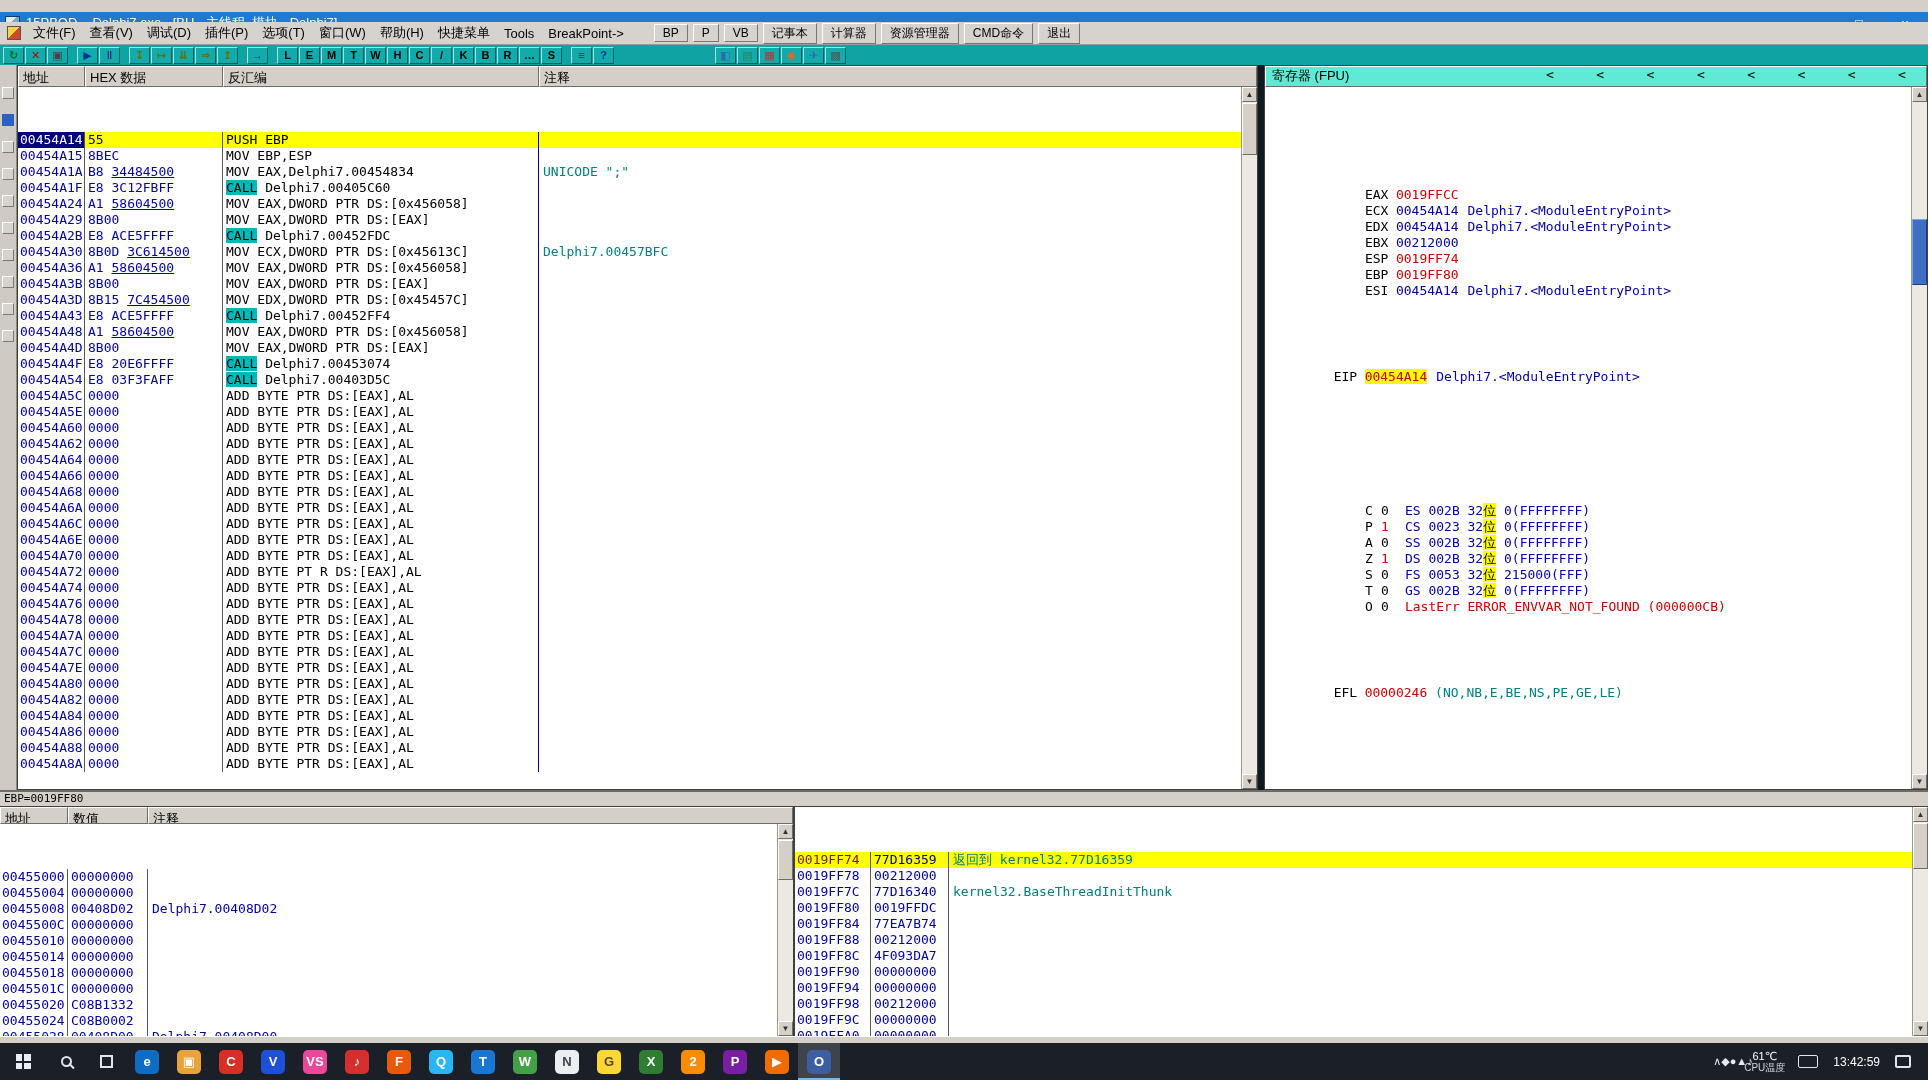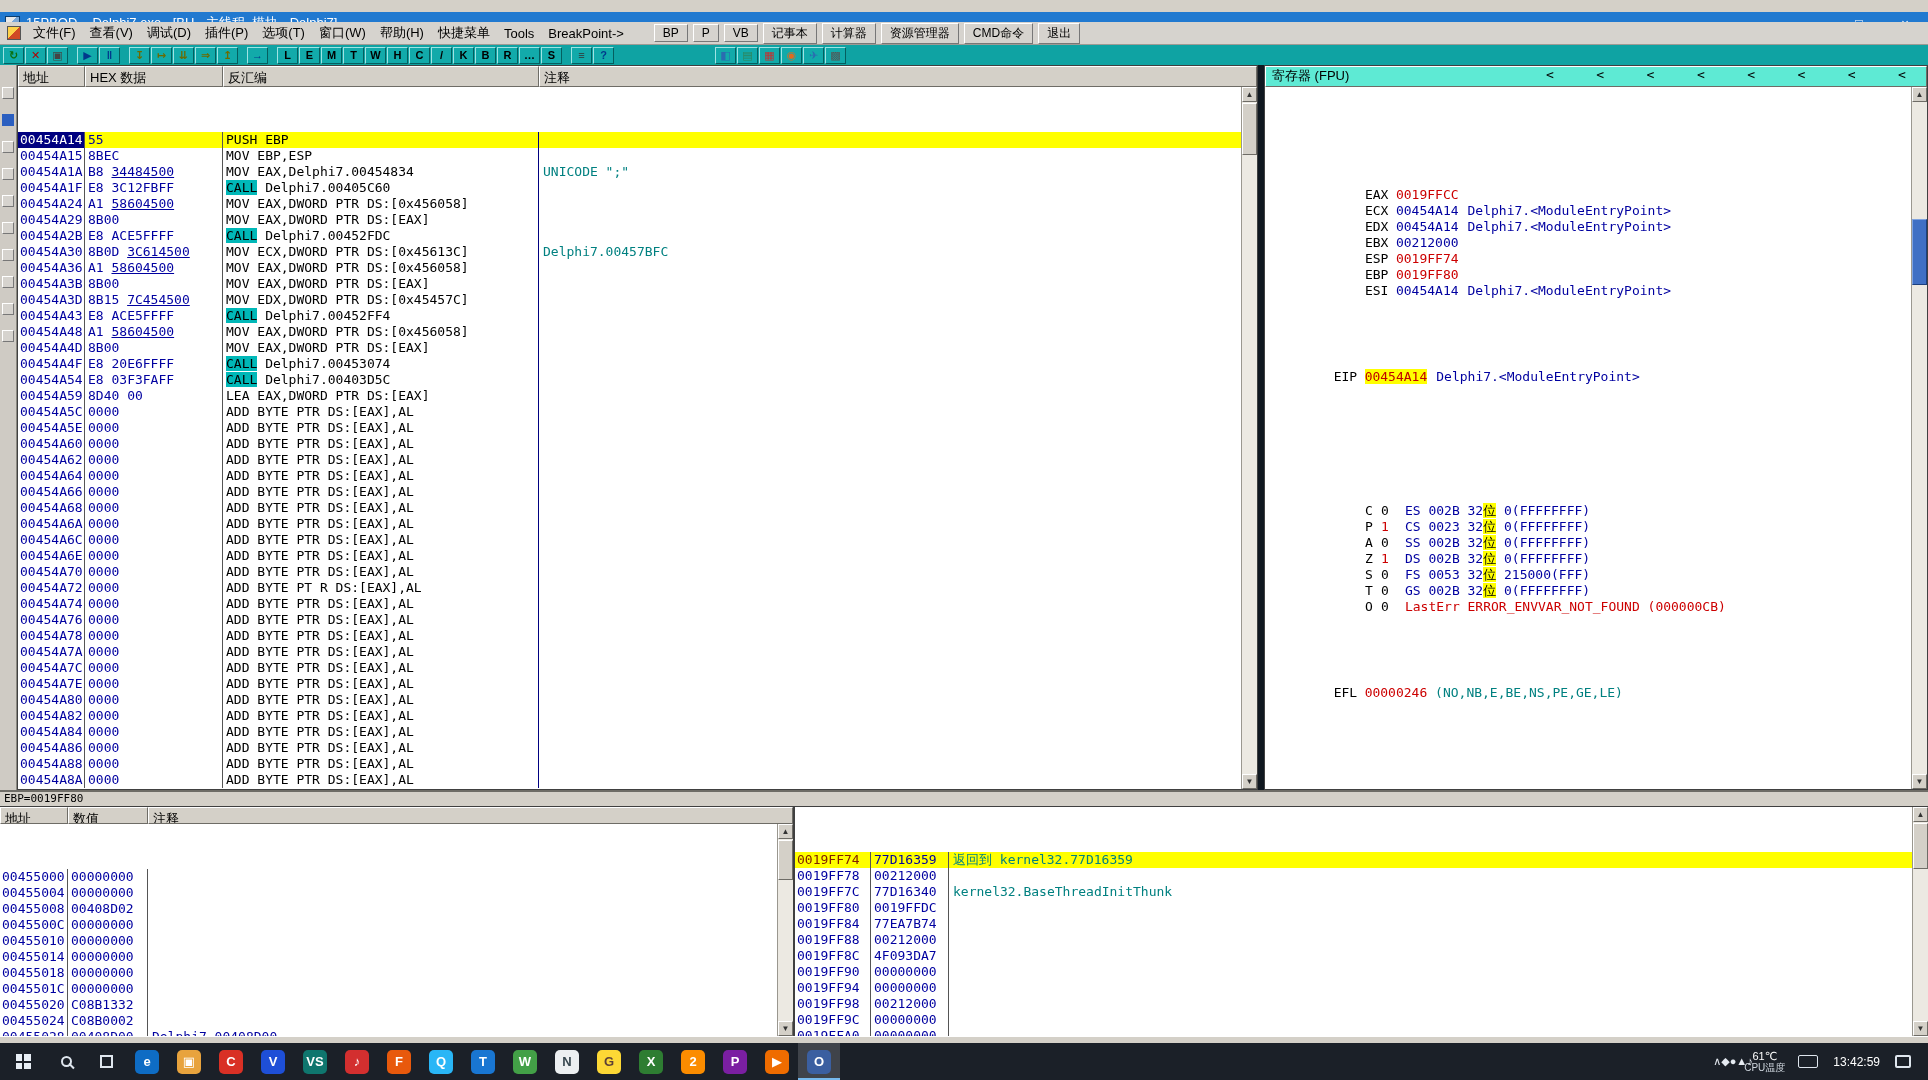--- a/index.html
+++ b/index.html
@@ -386,25 +386,20 @@
           <span class="c-addr">00454A4F</span>
           <span class="c-hex"><span>E8 20E6FFFF</span><span class="hexu"></span></span>
           <span class="c-dis"><span class="callhl">CALL</span><span> Delphi7.00453074</span></span>
           <span class="c-com"></span>
         </div><div class="dz-row">
           <span class="c-addr">00454A54</span>
           <span class="c-hex"><span>E8 03F3FAFF</span><span class="hexu"></span></span>
           <span class="c-dis"><span class="callhl">CALL</span><span> Delphi7.00403D5C</span></span>
           <span class="c-com"></span>
         </div><div class="dz-row">
-          <span class="c-addr">00454A59</span>
-          <span class="c-hex"><span>8D40 00</span><span class="hexu"></span></span>
-          <span class="c-dis"><span class="callhl"></span><span>LEA EAX,DWORD PTR DS:[EAX]</span></span>
-          <span class="c-com"></span>
-        </div><div class="dz-row">
           <span class="c-addr">00454A5C</span>
           <span class="c-hex"><span>0000</span><span class="hexu"></span></span>
           <span class="c-dis"><span class="callhl"></span><span>ADD BYTE PTR DS:[EAX],AL</span></span>
           <span class="c-com"></span>
         </div><div class="dz-row">
           <span class="c-addr">00454A5E</span>
           <span class="c-hex"><span>0000</span><span class="hexu"></span></span>
           <span class="c-dis"><span class="callhl"></span><span>ADD BYTE PTR DS:[EAX],AL</span></span>
           <span class="c-com"></span>
         </div><div class="dz-row">
@@ -614,20 +609,21 @@
           <span class="d-addr">00455000</span>
           <span class="d-val">00000000</span>
           <span class="d-com"></span>
         </div><div class="dz-row">
           <span class="d-addr">00455004</span>
           <span class="d-val">00000000</span>
           <span class="d-com"></span>
         </div><div class="dz-row">
           <span class="d-addr">00455008</span>
           <span class="d-val">00408D02</span>
+          <span class="d-com">Delphi7.00408D02</span>
         </div><div class="dz-row">
           <span class="d-addr">0045500C</span>
           <span class="d-val">00000000</span>
           <span class="d-com"></span>
         </div><div class="dz-row">
           <span class="d-addr">00455010</span>
           <span class="d-val">00000000</span>
           <span class="d-com"></span>
         </div><div class="dz-row">
           <span class="d-addr">00455014</span>
@@ -744,21 +740,21 @@
         <div class="tb-app">
           <div class="app-ico" style="background: rgb(232, 163, 61);">▣</div>
         </div>
         <div class="tb-app">
           <div class="app-ico" style="background: rgb(217, 48, 37);">C</div>
         </div>
         <div class="tb-app">
           <div class="app-ico" style="background: rgb(30, 79, 215);">V</div>
         </div>
         <div class="tb-app">
-          <div class="app-ico" style="background: #0f766e;">VS</div>
+          <div class="app-ico" style="background: #ec4899;">VS</div>
         </div>
         <div class="tb-app">
           <div class="app-ico" style="background: rgb(211, 47, 47);">♪</div>
         </div>
         <div class="tb-app">
           <div class="app-ico" style="background: rgb(232, 89, 12);">F</div>
         </div>
         <div class="tb-app">
           <div class="app-ico" style="background: rgb(41, 182, 246);">Q</div>
         </div>

